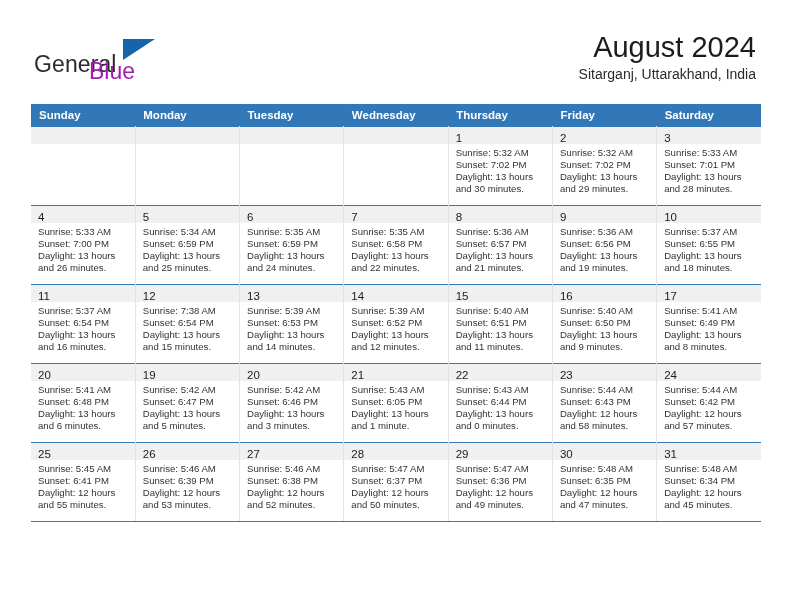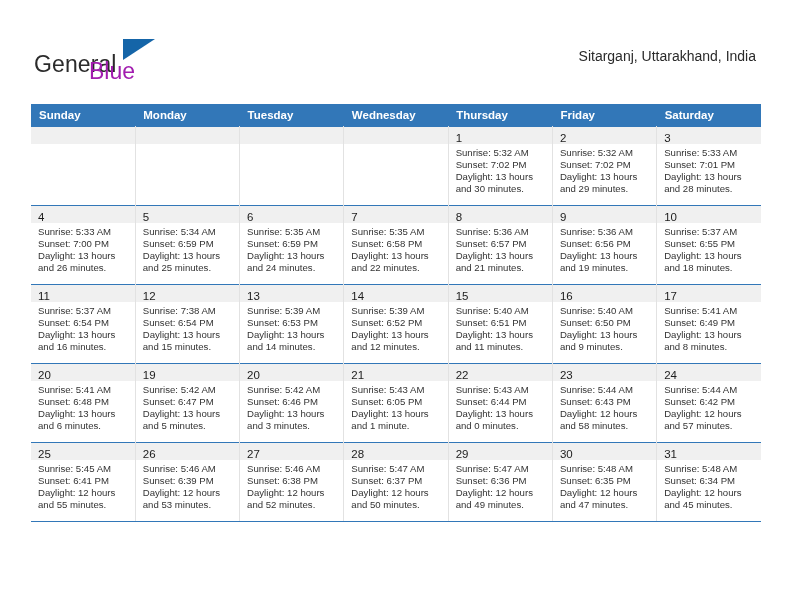--- a/index.html
+++ b/index.html
@@ -76,21 +76,21 @@
     line-height: 34px;
     color: #1c1c1c;
     font-weight: normal;
     margin: 0;
     font-family: "Liberation Sans", sans-serif;
   }
   .cal-subtitle {
     font-size: 14px;
     line-height: 20px;
     color: #2a2a2a;
-    margin-top: 16px;
+    margin-top: 0;
     font-family: "Liberation Sans", sans-serif;
   }
 
   
   .calendar {
     position: absolute;
     left: 31px;
     top: 104px;
     width: 730px;
     border-collapse: collapse;
@@ -156,20 +156,21 @@
 
   <div class="header">
 
     <div class="brand">
       <span class="brand-general">General</span>
       <span class="brand-triangle"></span>
       <span class="brand-blue">Blue</span>
     </div>
 
     <div class="title-block">
+      <h1 class="cal-title">August 2024</h1>
       <div class="cal-subtitle">Sitarganj, Uttarakhand, India</div>
     </div>
 
   </div>
 
   <table class="calendar">
     <thead>
       <tr>
         <th>Sunday</th>
         <th>Monday</th>

